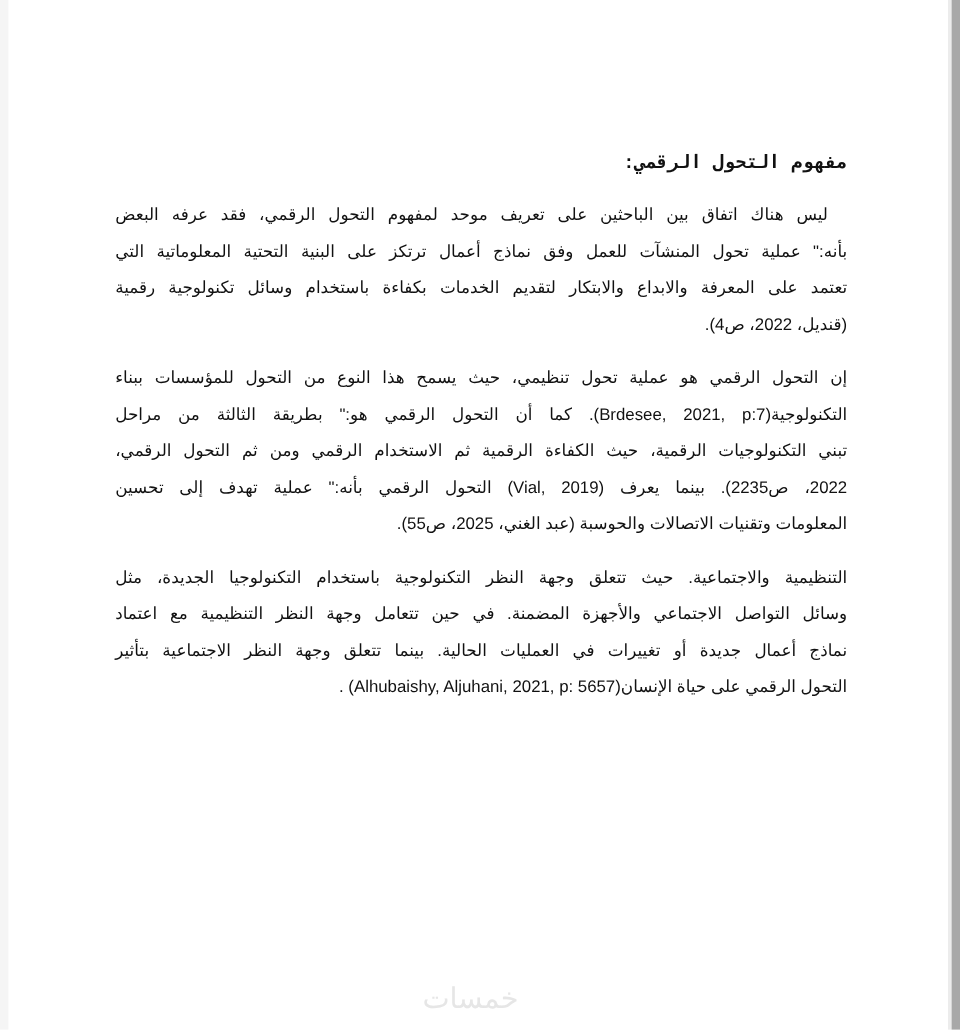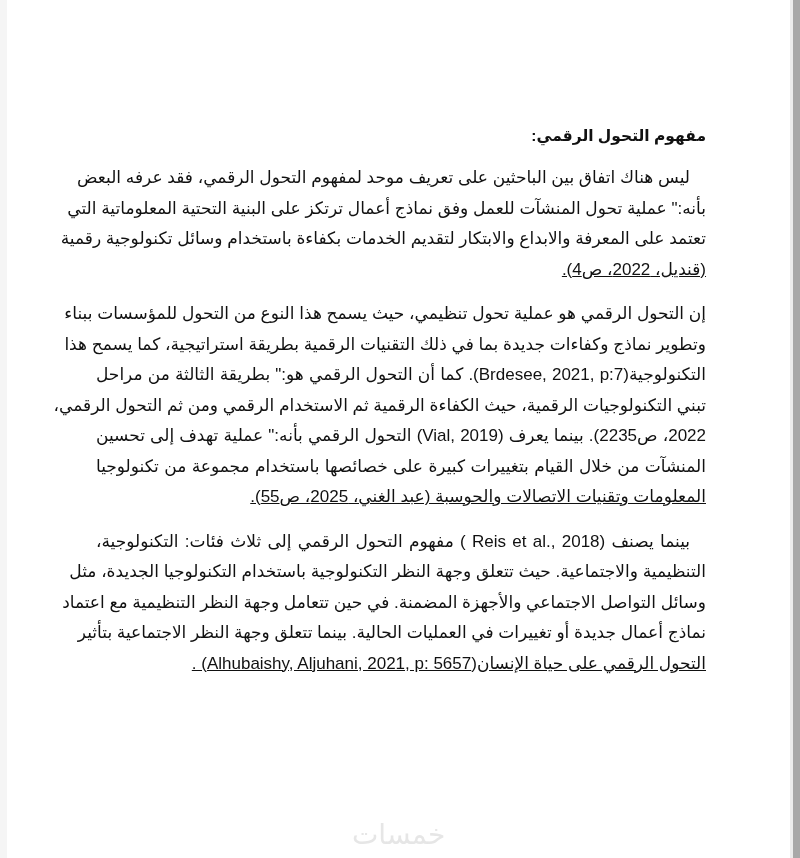--- a/index.html
+++ b/index.html
@@ -12,29 +12,30 @@
   .left-strip { position: absolute; left: 0; top: 0; width: 7px; height: 858px; background: #f5f5f5; }
   .right-edge { position: absolute; right: 0; top: 0; width: 7px; height: 858px; background: #a8a8a8; }
   .right-shadow { position: absolute; right: 7px; top: 0; width: 3px; height: 858px; background: #ececec; }
   .page {
     position: absolute; left: 96px; top: 125px; width: 610px;
     direction: rtl; text-align: justify; text-align-last: right;
   }
   .title {
     font-weight: bold; font-size: 15.5px; margin: 0 0 16px 0;
     line-height: 22px;
+    font-family: Liberation Mono, monospace;
   }
   .para {
-    font-size: 17px; line-height: 30.5px; margin: 0 0 14px 0;
+    font-size: 14px; line-height: 30.5px; margin: 0 0 14px 0;
   }
   .line { display: block; text-align: justify; text-align-last: justify; white-space: nowrap; }
-  .line.last { text-align-last: right; text-decoration: underline; }
+  .line.last { text-align-last: right; }
   .indent { padding-right: 16px; }
   .watermark {
-    position: absolute; left: 352px; top: 818px; font-size: 28px;
+    position: absolute; left: 352px; top: 818px; font-size: 24px;
     color: #e6e6e6; direction: rtl; letter-spacing: 1px;
   }
 </style>
 </head>
 <body>
 
 <div class="left-strip"></div>
 <div class="right-shadow"></div>
 <div class="right-edge"></div>
 
@@ -43,30 +44,27 @@
 
   <div class="para">
     <span class="line indent">ليس هناك اتفاق بين الباحثين على تعريف موحد لمفهوم التحول الرقمي، فقد عرفه البعض</span>
     <span class="line">بأنه:" عملية تحول المنشآت للعمل وفق نماذج أعمال ترتكز على البنية التحتية المعلوماتية التي</span>
     <span class="line">تعتمد على المعرفة والابداع والابتكار لتقديم الخدمات بكفاءة باستخدام وسائل تكنولوجية رقمية</span>
     <span class="line last">(قنديل، 2022، ص4).</span>
   </div>
 
   <div class="para">
     <span class="line">إن التحول الرقمي هو عملية تحول تنظيمي، حيث يسمح هذا النوع من التحول للمؤسسات ببناء</span>
-    <span class="line">وتطوير نماذج وكفاءات جديدة بما في ذلك التقنيات الرقمية بطريقة استراتيجية، كما يسمح هذا</span>
     <span class="line">التكنولوجية(Brdesee, 2021, p:7). كما أن التحول الرقمي هو:" بطريقة الثالثة من مراحل</span>
     <span class="line">تبني التكنولوجيات الرقمية، حيث الكفاءة الرقمية ثم الاستخدام الرقمي ومن ثم التحول الرقمي،</span>
     <span class="line">2022، ص2235). بينما يعرف (Vial, 2019) التحول الرقمي بأنه:" عملية تهدف إلى تحسين</span>
-    <span class="line">المنشآت من خلال القيام بتغييرات كبيرة على خصائصها باستخدام مجموعة من تكنولوجيا</span>
     <span class="line last">المعلومات وتقنيات الاتصالات والحوسبة (عبد الغني، 2025، ص55).</span>
   </div>
 
   <div class="para">
-    <span class="line indent">بينما يصنف (Reis et al., 2018 ) مفهوم التحول الرقمي إلى ثلاث فئات: التكنولوجية،</span>
     <span class="line">التنظيمية والاجتماعية. حيث تتعلق وجهة النظر التكنولوجية باستخدام التكنولوجيا الجديدة، مثل</span>
     <span class="line">وسائل التواصل الاجتماعي والأجهزة المضمنة. في حين تتعامل وجهة النظر التنظيمية مع اعتماد</span>
     <span class="line">نماذج أعمال جديدة أو تغييرات في العمليات الحالية. بينما تتعلق وجهة النظر الاجتماعية بتأثير</span>
     <span class="line last">التحول الرقمي على حياة الإنسان(Alhubaishy, Aljuhani, 2021, p: 5657) .</span>
   </div>
 </div>
 
 <div class="watermark">خمسات</div>
 
 </body></html>

